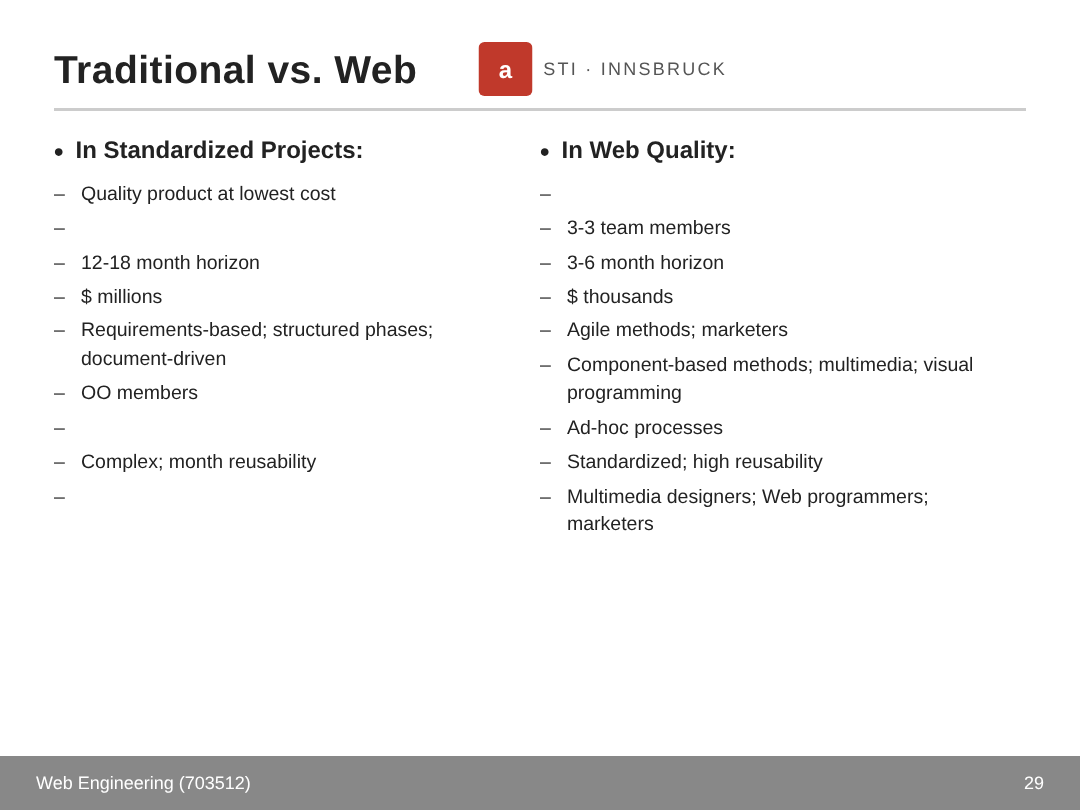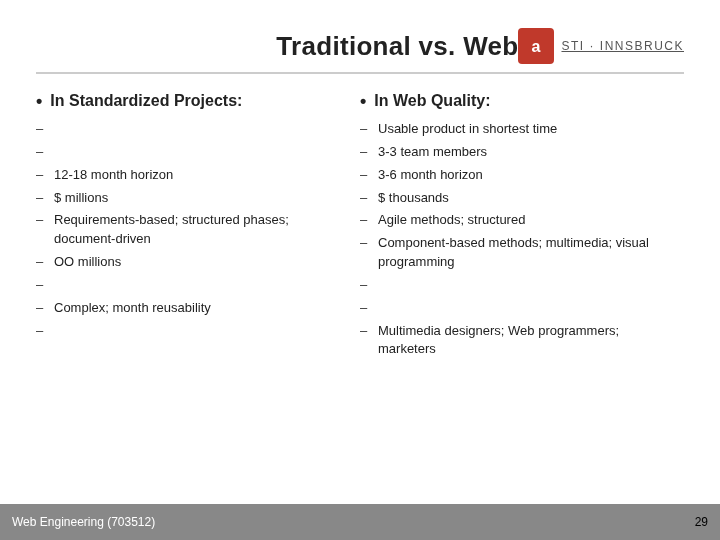--- a/index.html
+++ b/index.html
@@ -14,22 +14,23 @@
     }
     .slide {
       width: 720px;
       height: 540px;
       position: relative;
       padding: 28px 36px 0 36px;
     }
     .header {
       display: flex;
       align-items: center;
-      justify-content: flex-end;
+      justify-content: flex-start;
       margin-bottom: 8px;
+      gap: 41px;
     }
     .title {
       font-size: 26px;
       font-weight: bold;
       color: #222;
       letter-spacing: 0.3px;
     }
     .logo-area {
       display: flex;
       align-items: center;
@@ -38,21 +39,20 @@
     .logo-icon {
       width: 36px;
       height: 36px;
     }
     .logo-text {
       font-size: 12px;
       color: #555;
       letter-spacing: 1.5px;
       font-weight: normal;
       text-transform: uppercase;
-      text-decoration: underline;
     }
     .divider {
       border: none;
       border-top: 2px solid #ccc;
       margin-bottom: 18px;
     }
     .content {
       display: flex;
       flex-direction: row;
       gap: 0;
@@ -93,29 +93,29 @@
     .footer {
       position: absolute;
       bottom: 0;
       left: 0;
       right: 0;
       height: 36px;
       background: #888;
       display: flex;
       align-items: center;
       justify-content: space-between;
-      padding: 0 12px;
+      padding: 0 24px;
     }
     .footer-left {
       font-size: 12px;
       color: #fff;
     }
     .footer-right {
       font-size: 12px;
-      color: #000000;
+      color: #ffffff;
     }
   </style>
 </head>
 <body>
 
 <div class="slide">
   <div class="header">
     <h1 class="title">Traditional vs. Web</h1>
     <div class="logo-area">
 
@@ -131,39 +131,40 @@
   <div class="content">
 
     <div class="column">
       <div class="column-header">
         <span class="bullet">•</span>
         <span>In Standardized Projects:</span>
       </div>
       <ul class="items">
         <li>
             <span class="dash">–</span>
+            <span>Quality product at lowest cost</span>
           </li>
         <li>
             <span class="dash">–</span>
           </li>
         <li>
             <span class="dash">–</span>
             <span>12-18 month horizon</span>
           </li>
         <li>
             <span class="dash">–</span>
             <span>$ millions</span>
           </li>
         <li>
             <span class="dash">–</span>
             <span>Requirements-based; structured phases; document-driven</span>
           </li>
         <li>
             <span class="dash">–</span>
-            <span>OO millions</span>
+            <span>OO members</span>
           </li>
         <li>
             <span class="dash">–</span>
           </li>
         <li>
             <span class="dash">–</span>
             <span>Complex; month reusability</span>
           </li>
         <li>
             <span class="dash">–</span>
@@ -172,47 +173,48 @@
     </div>
 
     <div class="column">
       <div class="column-header">
         <span class="bullet">•</span>
         <span>In Web Quality:</span>
       </div>
       <ul class="items">
         <li>
             <span class="dash">–</span>
-            <span>Usable product in shortest time</span>
           </li>
         <li>
             <span class="dash">–</span>
             <span>3-3 team members</span>
           </li>
         <li>
             <span class="dash">–</span>
             <span>3-6 month horizon</span>
           </li>
         <li>
             <span class="dash">–</span>
             <span>$ thousands</span>
           </li>
         <li>
             <span class="dash">–</span>
-            <span>Agile methods; structured</span>
+            <span>Agile methods; marketers</span>
           </li>
         <li>
             <span class="dash">–</span>
             <span>Component-based methods; multimedia; visual programming</span>
           </li>
         <li>
             <span class="dash">–</span>
-          </li>
-        <li>
-            <span class="dash">–</span>
+            <span>Ad-hoc processes</span>
+          </li>
+        <li>
+            <span class="dash">–</span>
+            <span>Standardized; high reusability</span>
           </li>
         <li>
             <span class="dash">–</span>
             <span>Multimedia designers; Web programmers; marketers</span>
           </li>
       </ul>
     </div>
   </div>
 
   <div class="footer">

